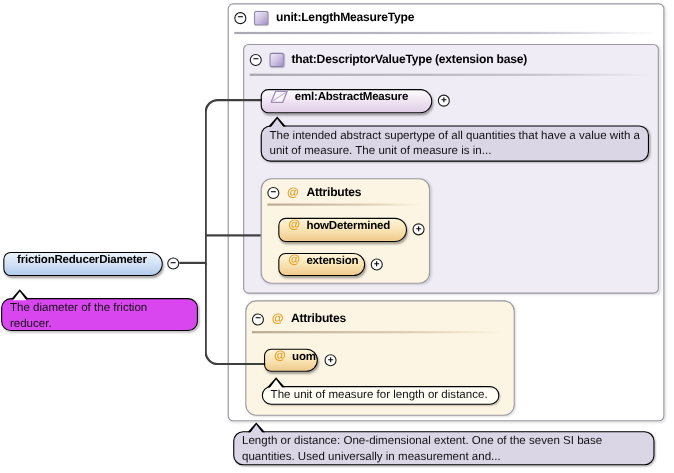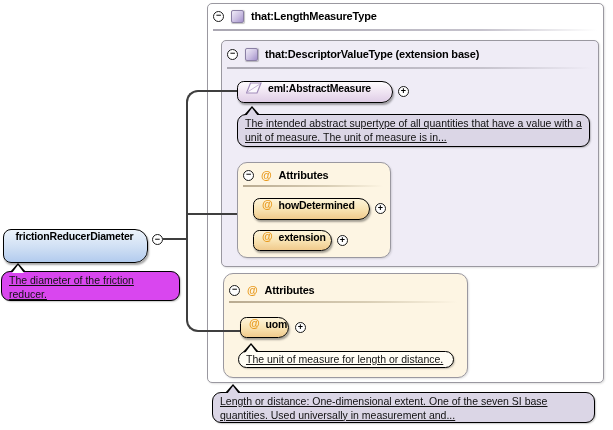--- a/index.html
+++ b/index.html
@@ -38,21 +38,21 @@
     border:1px solid #000;border-radius:8px 13px 13px 8px;padding:0 10px 0 8px;
     font-size:10.5px;font-weight:bold;letter-spacing:-0.2px;white-space:nowrap;
     box-shadow:1px 2px 2px rgba(0,0,0,0.35);z-index:6;cursor:pointer;}
   .node.blue{background:linear-gradient(180deg,#ecf3fb 0%,#cfdff4 55%,#b2cbee 100%);}
   .node.pink{background:linear-gradient(180deg,#fdfbfd 0%,#eee2f1 55%,#dfcde6 100%);}
   .node.orange{background:linear-gradient(180deg,#fdf4da 0%,#f9e4b4 50%,#f0ca8c 100%);}
 
   
   .bubble{position:absolute;box-sizing:border-box;border:1px solid #000;border-radius:9px;
     font-size:10.5px;line-height:13.5px;color:#111;padding:2px 7px;
-    box-shadow:1px 1px 1.5px rgba(0,0,0,0.22);z-index:4;text-decoration:underline;}
+    box-shadow:1px 1px 1.5px rgba(0,0,0,0.22);z-index:4;}
   .bubble.lav{background:#dbd6e6;--tipbg:#dbd6e6;}
   .bubble.white{background:#d946ef;--tipbg:#ffffff;}
   .bubble.paper{background:#fffdf4;--tipbg:#fffdf4;}
   .tip{position:absolute;top:-9px;width:0;height:0;
     border-left:8px solid transparent;border-right:8px solid transparent;
     border-bottom:9px solid #000;}
   .tip::after{content:"";position:absolute;left:-6px;top:2px;width:0;height:0;
     border-left:6px solid transparent;border-right:6px solid transparent;
     border-bottom:8px solid var(--tipbg);}
 
@@ -66,21 +66,21 @@
 </style>
 </head>
 <body>
 
 <div class="canvas">
 
   <div class="panel" style="left:207px;top:3px;width:397px;height:380px;"></div>
   <div class="hdr" style="left:213px;top:8px;">
     <span class="tgl">−</span>
     <span class="sq"></span>
-    <span>that:LengthMeasureType</span>
+    <span>unit:LengthMeasureType</span>
   </div>
   <div class="sep" style="left:213px;top:29px;width:384px;"></div>
 
   <div class="panel lavender" style="left:221px;top:40px;width:378px;height:227px;"></div>
   <div class="hdr" style="left:227px;top:46px;">
     <span class="tgl">−</span>
     <span class="sq"></span>
     <span>that:DescriptorValueType (extension base)</span>
   </div>
   <div class="sep" style="left:227px;top:67px;width:365px;"></div>
@@ -141,21 +141,21 @@
   <div class="bubble paper" style="left:238px;top:351px;width:216px;height:17px;padding:1px 7px;border-radius:9px;">
     <span class="tip" style="left:4px;"></span>
     <span>The unit of measure for length or distance.</span>
   </div>
 
   <div class="bubble lav" style="left:212px;top:392px;width:383px;height:31px;">
     <span class="tip" style="left:12px;"></span>
     <span>Length or distance: One-dimensional extent. One of the seven SI base quantities. Used universally in measurement and...</span>
   </div>
 
-  <div class="node blue" style="left:3px;top:229px;width:145px;height:34px;justify-content:center;">
+  <div class="node blue" style="left:3px;top:229px;width:145px;height:22px;justify-content:center;">
     <span>frictionReducerDiameter</span>
   </div>
   <span class="tgl abs" style="left:152px;top:234px;">−</span>
 
   <div class="bubble white" style="left:1px;top:271px;width:179px;height:30px;">
     <span class="tip" style="left:8px;"></span>
     <span>The diameter of the friction reducer.</span>
   </div>
 
 </div>

